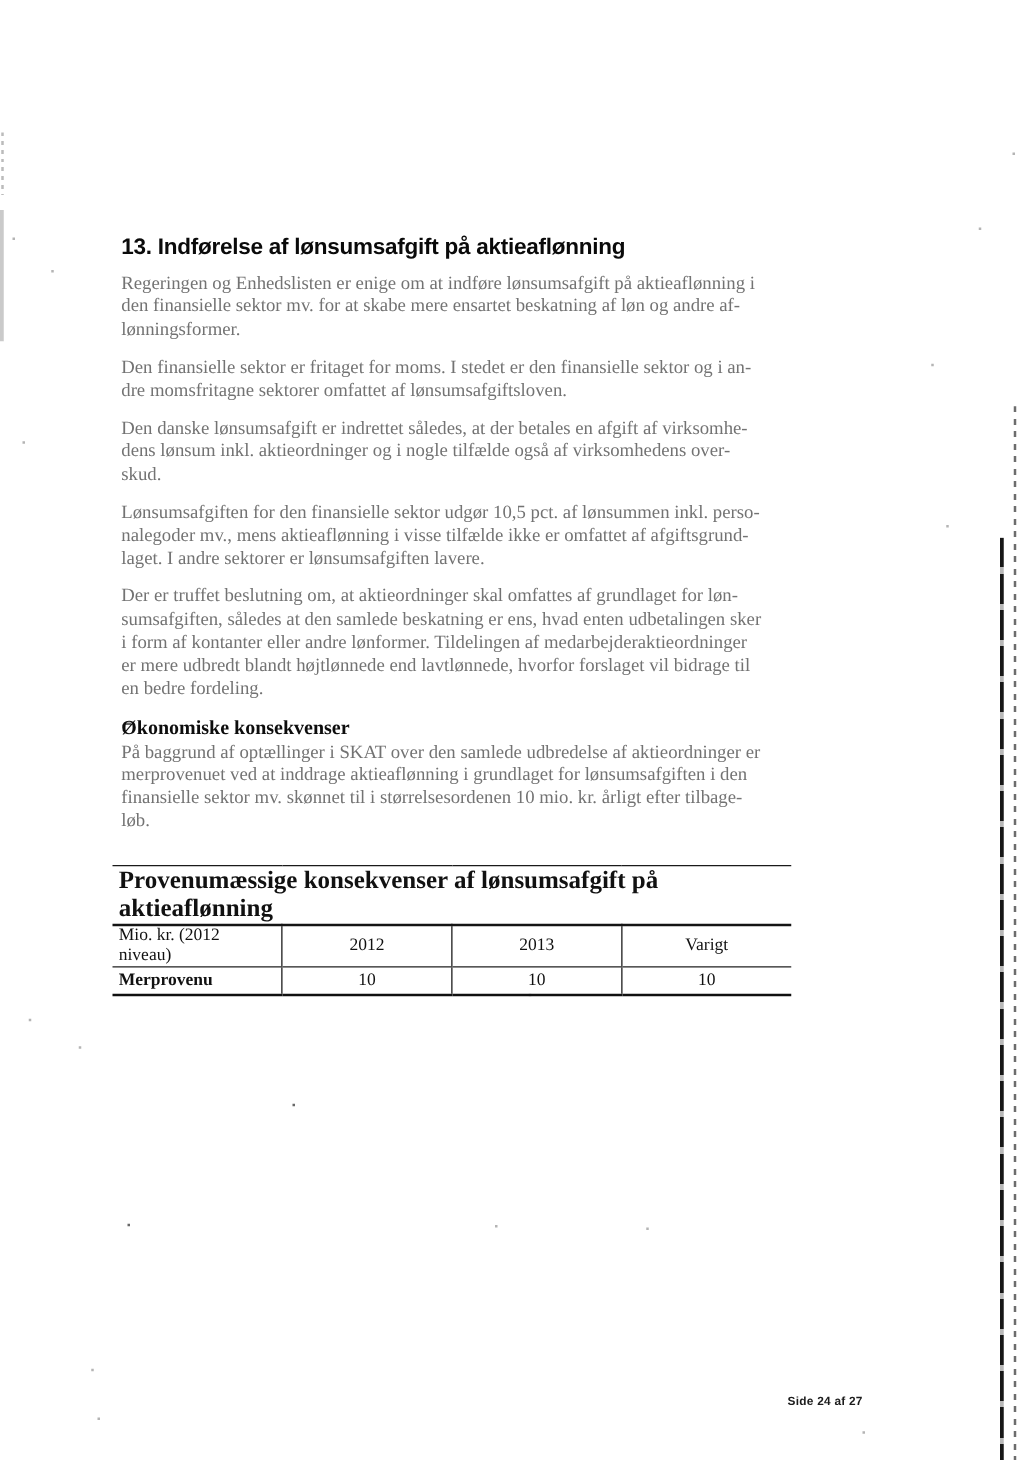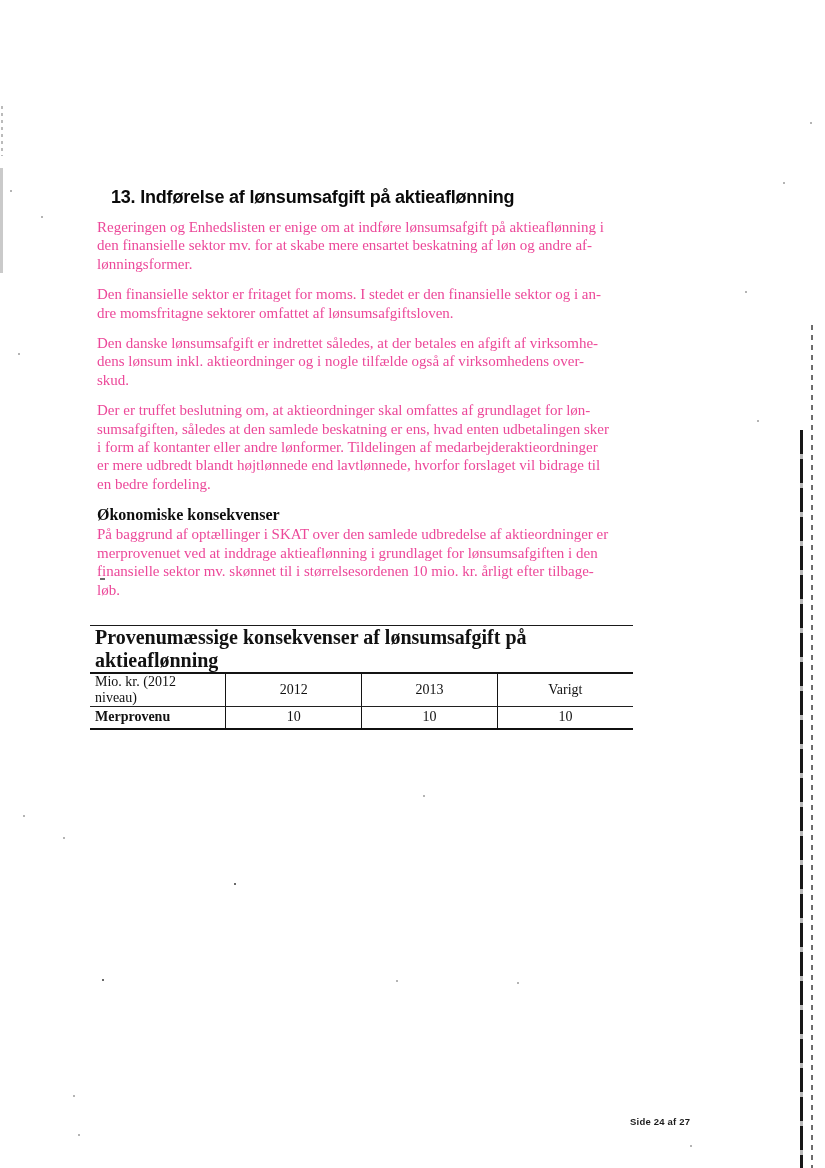--- a/index.html
+++ b/index.html
@@ -15,27 +15,27 @@
   .content{
     position:absolute;
     left:97px;top:186px;
     width:560px;
   }
   h1.doc-title{
     font-family:"Liberation Sans", sans-serif;
     font-size:18px;line-height:22px;
     font-weight:bold;color:#0a0a0a;
     letter-spacing:-0.2px;
-    margin:0 0 10px 14px;
+    margin:0 0 10px 0;
   }
   p.body{
     font-size:15px;line-height:18.4px;
     margin:0 0 12px 0;
     white-space:pre;
-    color:#ec4899;
+    color:#737373;
   }
   h2.sec{
     font-size:16px;line-height:19px;
     font-weight:bold;color:#0d0d0d;
     margin:3px 0 1px 0;
   }
   
   table.provenu{
     border-collapse:collapse;
     table-layout:fixed;
@@ -125,20 +125,23 @@
 
     <p class="body">Regeringen og Enhedslisten er enige om at indføre lønsumsafgift på aktieaflønning i
 den finansielle sektor mv. for at skabe mere ensartet beskatning af løn og andre af-
 lønningsformer.</p>
 
     <p class="body">Den finansielle sektor er fritaget for moms. I stedet er den finansielle sektor og i an-
 dre momsfritagne sektorer omfattet af lønsumsafgiftsloven.</p>
     <p class="body">Den danske lønsumsafgift er indrettet således, at der betales en afgift af virksomhe-
 dens lønsum inkl. aktieordninger og i nogle tilfælde også af virksomhedens over-
 skud.</p>
+    <p class="body">Lønsumsafgiften for den finansielle sektor udgør 10,5 pct. af lønsummen inkl. perso-
+nalegoder mv., mens aktieaflønning i visse tilfælde ikke er omfattet af afgiftsgrund-
+laget. I andre sektorer er lønsumsafgiften lavere.</p>
     <p class="body">Der er truffet beslutning om, at aktieordninger skal omfattes af grundlaget for løn-
 sumsafgiften, således at den samlede beskatning er ens, hvad enten udbetalingen sker
 i form af kontanter eller andre lønformer. Tildelingen af medarbejderaktieordninger
 er mere udbredt blandt højtlønnede end lavtlønnede, hvorfor forslaget vil bidrage til
 en bedre fordeling.</p>
 
     <h2 class="sec">Økonomiske konsekvenser</h2>
     <p class="body">På baggrund af optællinger i SKAT over den samlede udbredelse af aktieordninger er
 merprovenuet ved at inddrage aktieaflønning i grundlaget for lønsumsafgiften i den
 finansielle sektor mv. skønnet til i størrelsesordenen 10 mio. kr. årligt efter tilbage-

